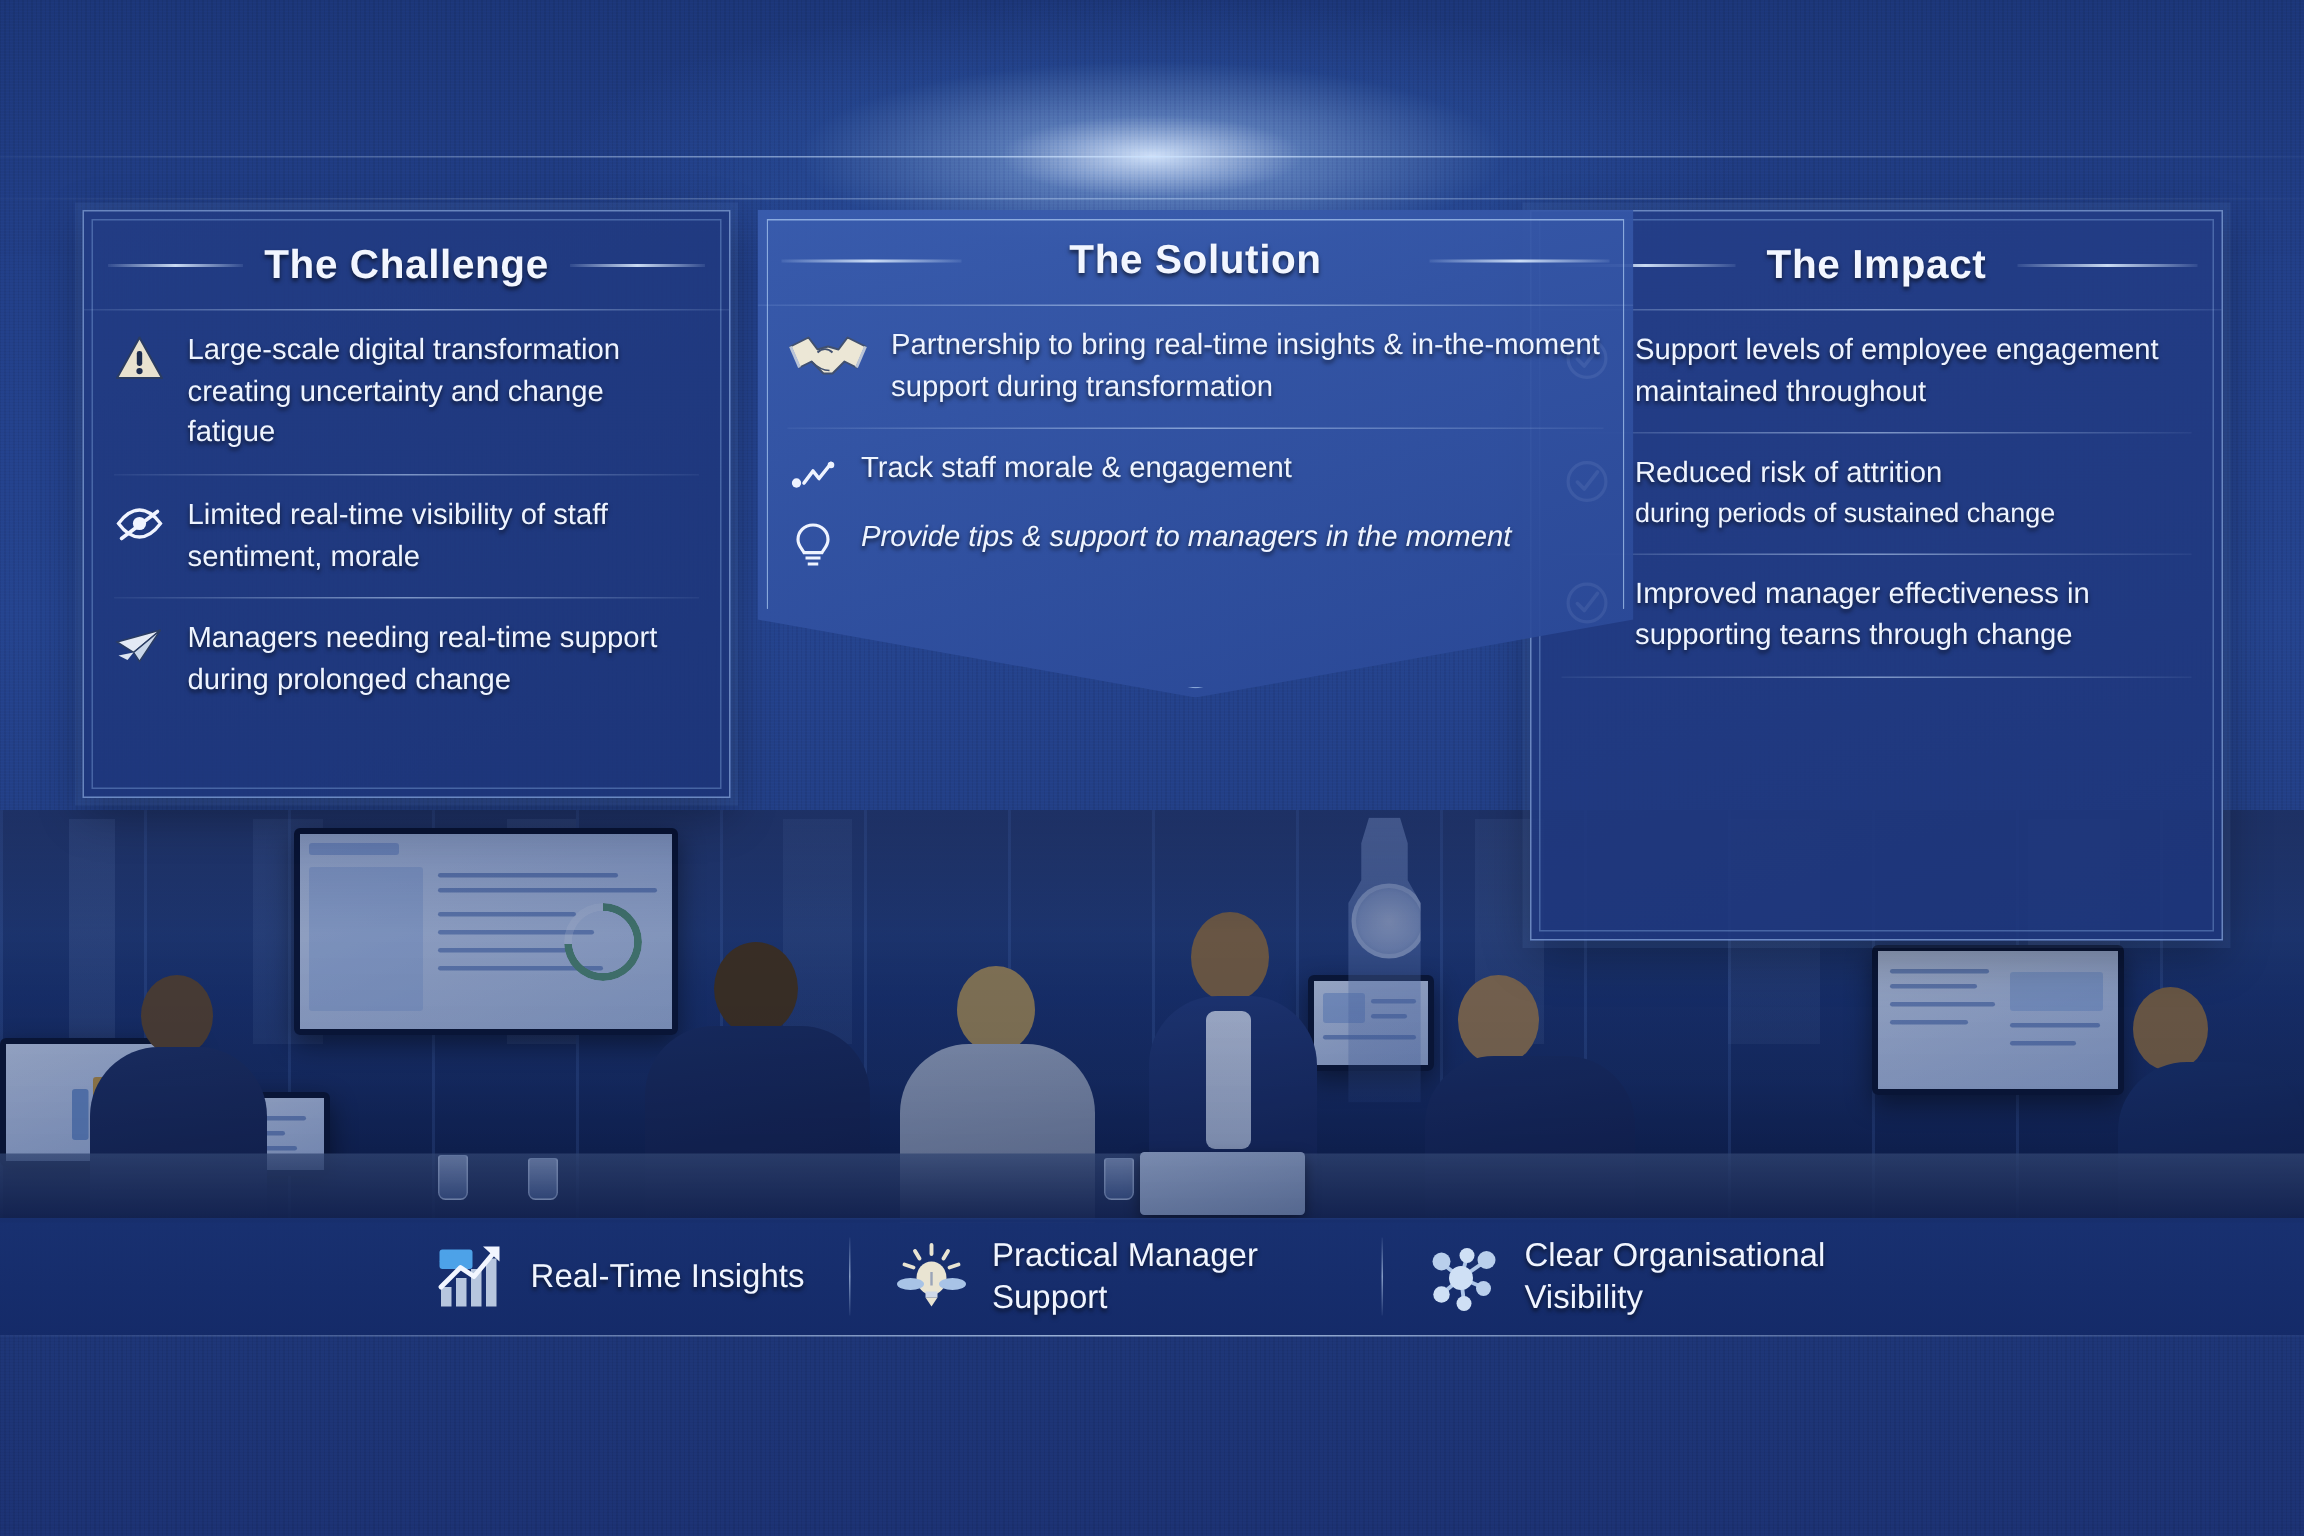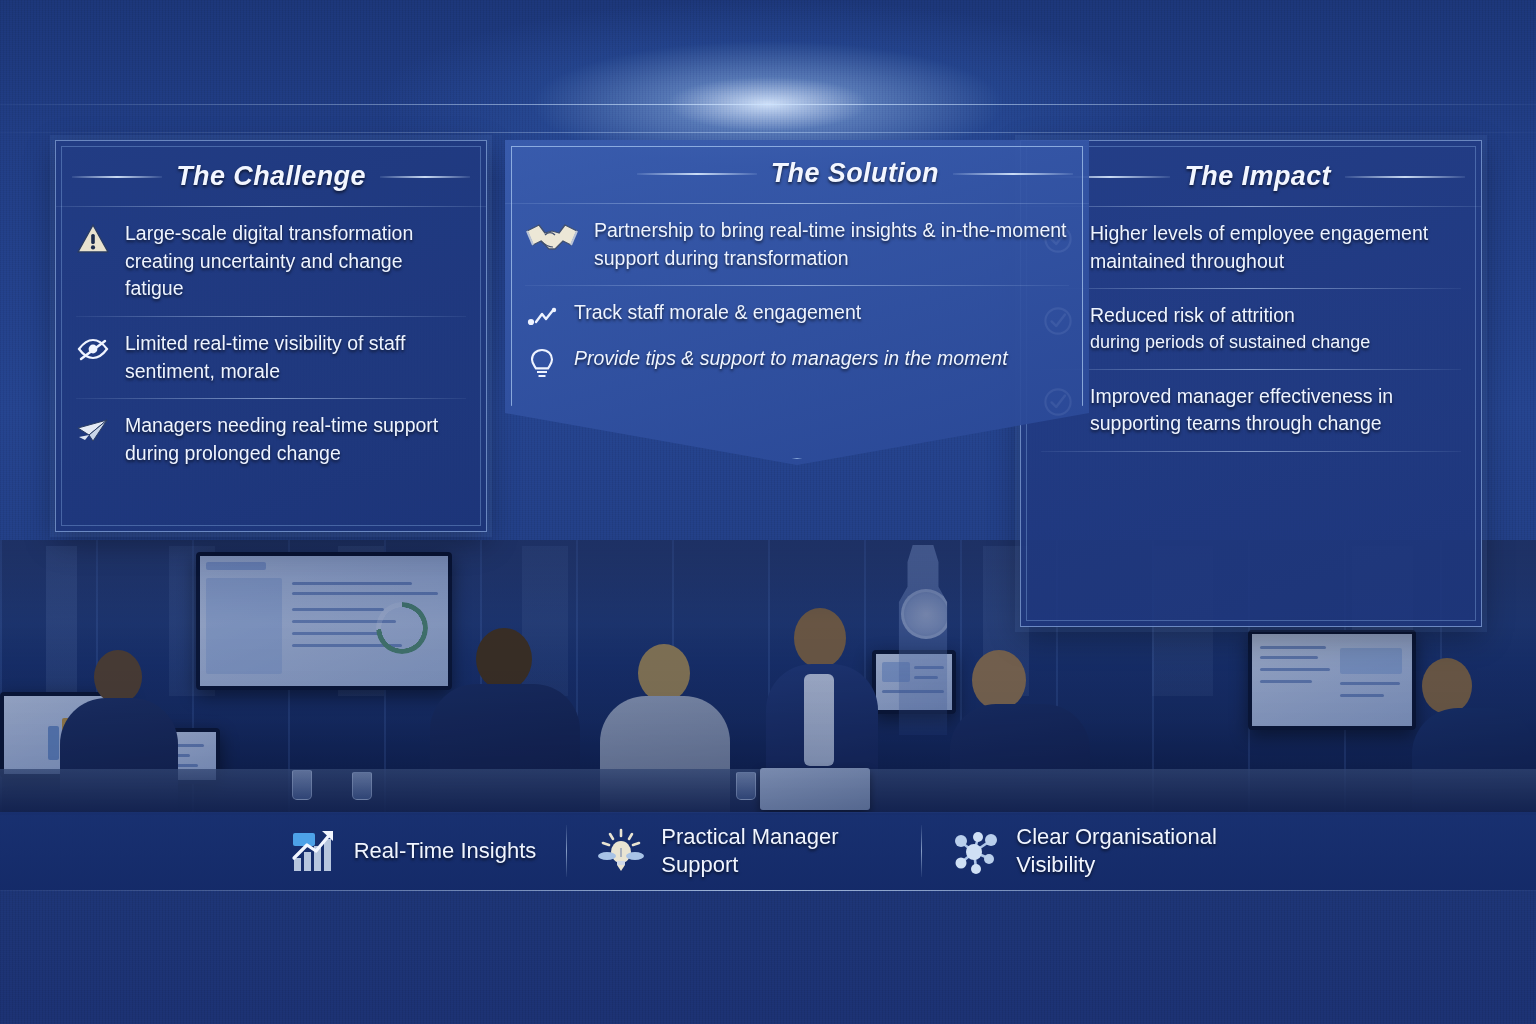--- a/index.html
+++ b/index.html
@@ -58,21 +58,21 @@
   #scene-veil{position:absolute;left:0;right:0;top:540px;height:275px;z-index:7;pointer-events:none;
     background:linear-gradient(180deg,rgba(27,55,120,.55) 0%,rgba(25,52,115,.38) 30%,rgba(22,48,110,.45) 100%);
     mix-blend-mode:multiply;}
 
   
   .panel{position:absolute;z-index:8;border:1px solid rgba(168,200,245,.55);
     box-shadow:0 0 0 5px rgba(120,160,225,.10), 0 10px 30px rgba(0,0,0,.30);}
   .panel-inner{position:absolute;inset:5px;border:1px solid rgba(150,188,240,.35);}
   .p-title{position:relative;text-align:center;color:#f2f6ff;font-size:27px;font-weight:bold;
     letter-spacing:.4px;text-shadow:0 2px 3px rgba(0,0,0,.6);}
-  .t-row{display:flex;align-items:center;justify-content:flex-end;gap:14px;padding:0 16px;font-style:italic;}
+  .t-row{display:flex;align-items:center;justify-content:space-between;gap:14px;padding:0 16px;}
   .t-row .dash{flex:1;height:2px;max-width:120px;
     background:linear-gradient(90deg,rgba(190,215,250,.10),rgba(220,236,255,.9),rgba(190,215,250,.10));}
   .p-headrule{height:1px;margin:14px 0 0;
     background:linear-gradient(90deg,rgba(180,210,250,.10),rgba(205,228,255,.6),rgba(180,210,250,.10));}
 
   .item{display:flex;align-items:flex-start;gap:15px;padding:13px 22px 13px 20px;}
   .item .ic{flex:0 0 auto;width:34px;height:34px;display:flex;align-items:center;justify-content:center;margin-top:2px;}
   .item .tx{color:#eef4ff;font-size:19.5px;line-height:1.42;text-shadow:0 2px 3px rgba(0,0,0,.62);}
   .item .tx b{font-weight:bold;}
   .item .tx .sub{display:block;font-size:18px;}
@@ -297,21 +297,21 @@
       </div>
       <div class="p-headrule"></div>
 
       <div class="item">
         <span class="ic">
           <svg width="30" height="30" viewBox="0 0 30 30">
               <circle cx="15" cy="15" r="12.6" fill="none" stroke="#e9eefb" stroke-width="2.1"></circle>
               <path d="M8.6 15.4 L13.2 20 L22 8.6" fill="none" stroke="#e9eefb" stroke-width="2.4" stroke-linecap="round" stroke-linejoin="round"></path>
             </svg>
         </span>
-        <span class="tx">Higher levels of employee engagement maintained throughout</span>
+        <span class="tx">Support levels of employee engagement maintained throughout</span>
       </div>
       <div class="divider"></div>
 
       <div class="item">
         <span class="ic">
           <svg width="30" height="30" viewBox="0 0 30 30">
               <circle cx="15" cy="15" r="12.6" fill="none" stroke="#e9eefb" stroke-width="2.1"></circle>
               <path d="M8.6 15.4 L13.2 20 L22 8.6" fill="none" stroke="#e9eefb" stroke-width="2.4" stroke-linecap="round" stroke-linejoin="round"></path>
             </svg>
         </span>

